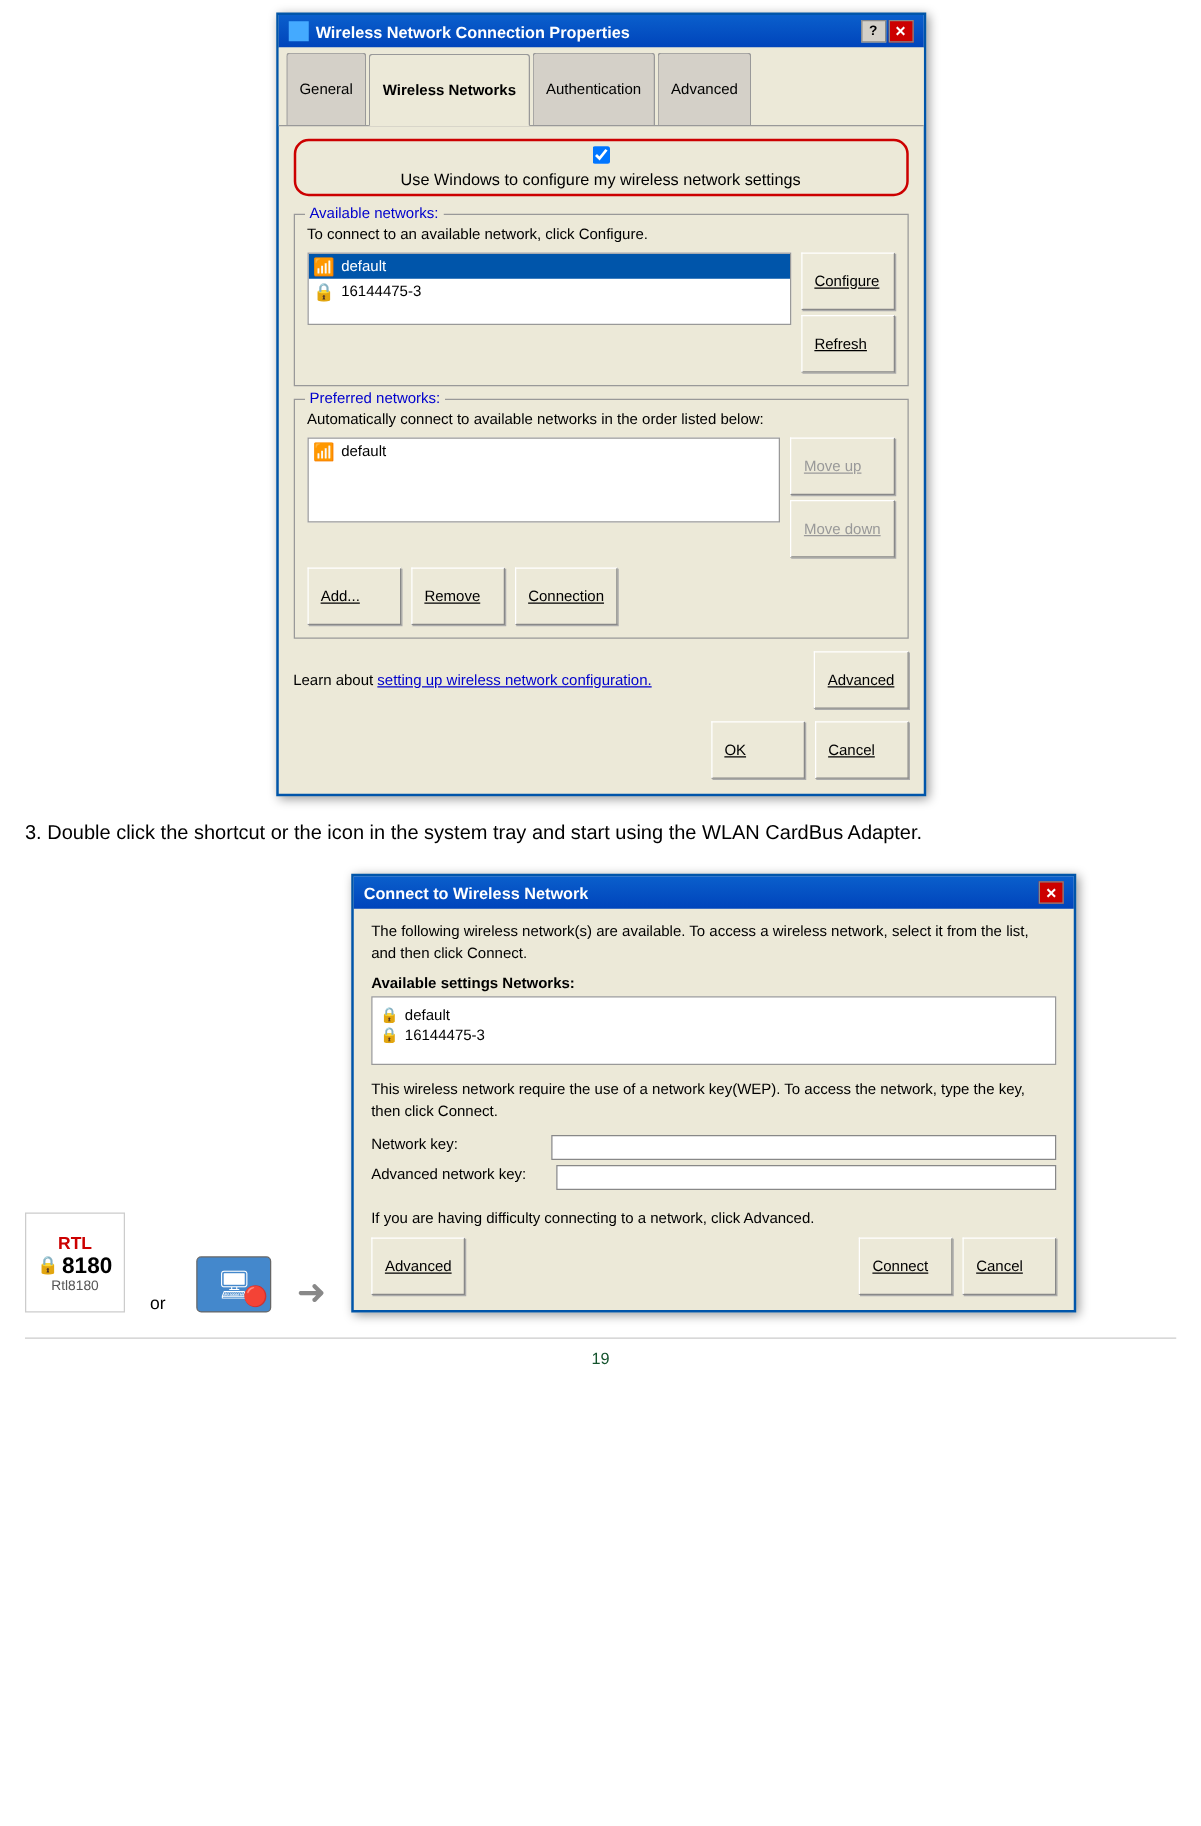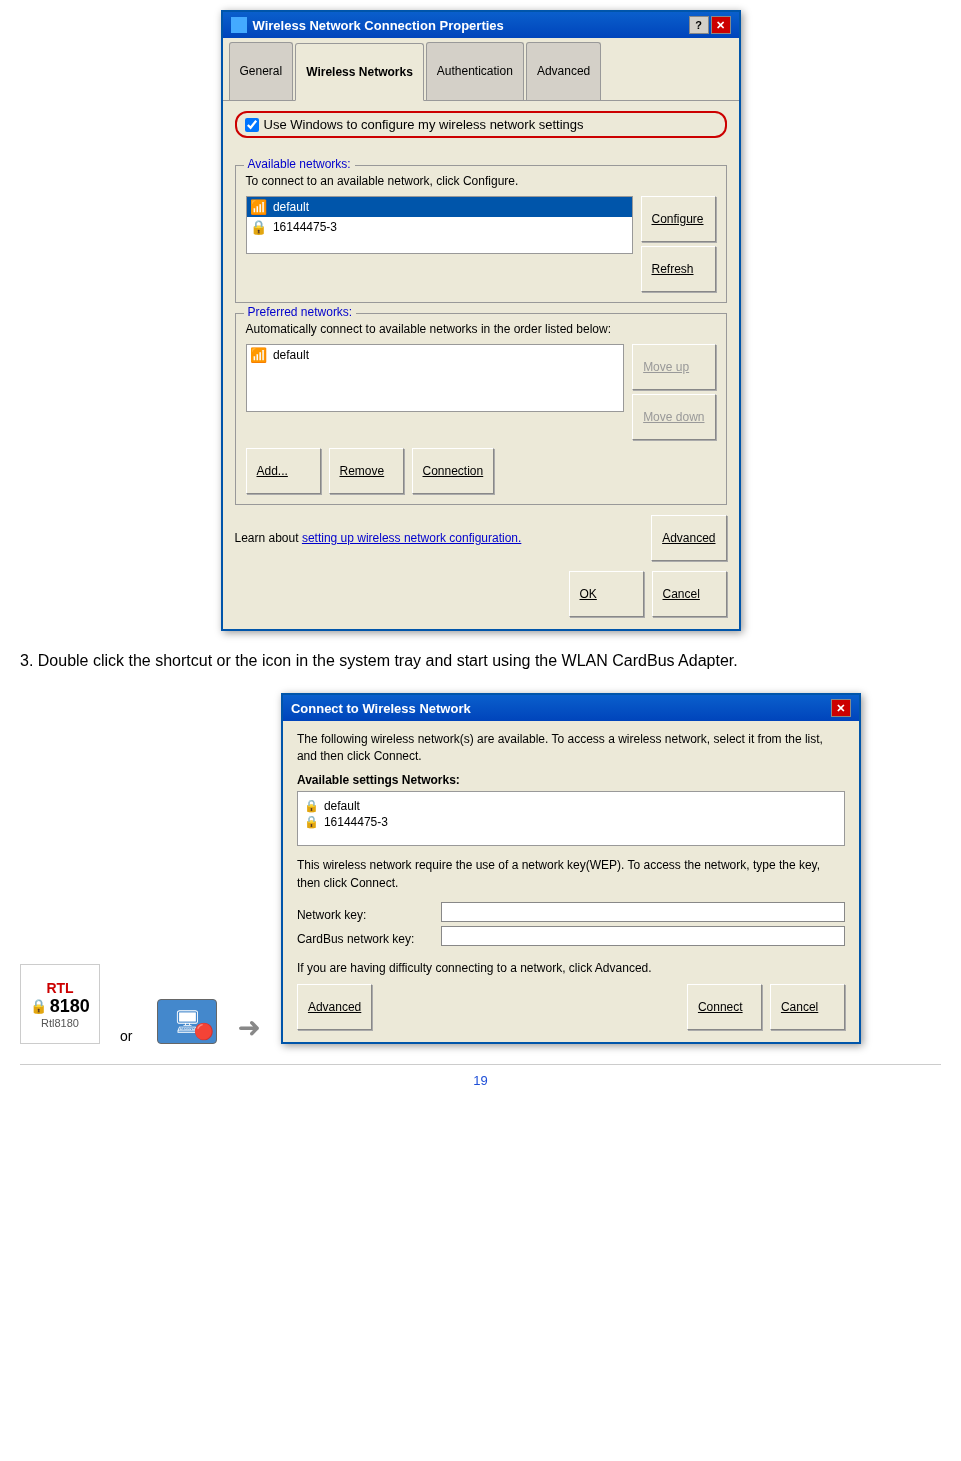--- a/index.html
+++ b/index.html
@@ -98,22 +98,23 @@
     }
 
     
     .checkbox-row {
       display: flex;
       align-items: center;
       gap: 5px;
       border: 2px solid #cc0000;
       border-radius: 12px;
       padding: 4px 8px;
-      margin-bottom: 27px;
-      background: #ece9d8;
+      margin-bottom: 14px;
+      background: #ece9d8;
+      flex-direction: column;
     }
     .checkbox-row input[type=checkbox] {
       width: 14px;
       height: 14px;
     }
 
     
     .groupbox {
       border: 1px solid #999;
       padding: 8px 10px 10px 10px;
@@ -328,21 +329,21 @@
       font-size: 12px;
       padding: 1px 0;
     }
     .connect-key-section {
       font-size: 12px;
       margin-bottom: 10px;
       line-height: 1.5;
     }
     .connect-field-row {
       display: flex;
-      align-items: flex-end;
+      align-items: flex-start;
       gap: 24px;
       margin-bottom: 4px;
     }
     .connect-field-label {
       font-size: 12px;
       min-width: 120px;
     }
     .connect-input {
       flex: 1;
       height: 20px;
@@ -363,21 +364,21 @@
     .connect-right-buttons {
       display: flex;
       gap: 8px;
     }
 
     
     .page-number {
       text-align: center;
       margin-top: 20px;
       font-size: 13px;
-      color: #1d4ed8;
+      color: #14532d;
       border-top: 1px solid #ccc;
       padding-top: 8px;
     }
   </style>
 </head>
 <body>
 
 <div class="dialog-wrapper">
   <div class="dialog">
 
@@ -516,21 +517,21 @@
         </div>
       </div>
 
       <div class="connect-key-section">This wireless network require the use of a network key(WEP). To access the network, type the key, then click Connect.</div>
 
       <div class="connect-field-row">
         <span class="connect-field-label">Network key:</span>
         <input type="text" class="connect-input" style="">
       </div>
       <div class="connect-field-row">
-        <span class="connect-field-label">CardBus network key:</span>
+        <span class="connect-field-label">Advanced network key:</span>
         <input type="text" class="connect-input" style="">
       </div>
 
       <div style="height:10px;"></div>
       <div class="connect-advanced-note">If you are having difficulty connecting to a network, click Advanced.</div>
 
       <div class="connect-bottom-buttons">
         <button class="win-btn">Advanced</button>
         <div class="connect-right-buttons">
           <button class="win-btn">Connect</button>

